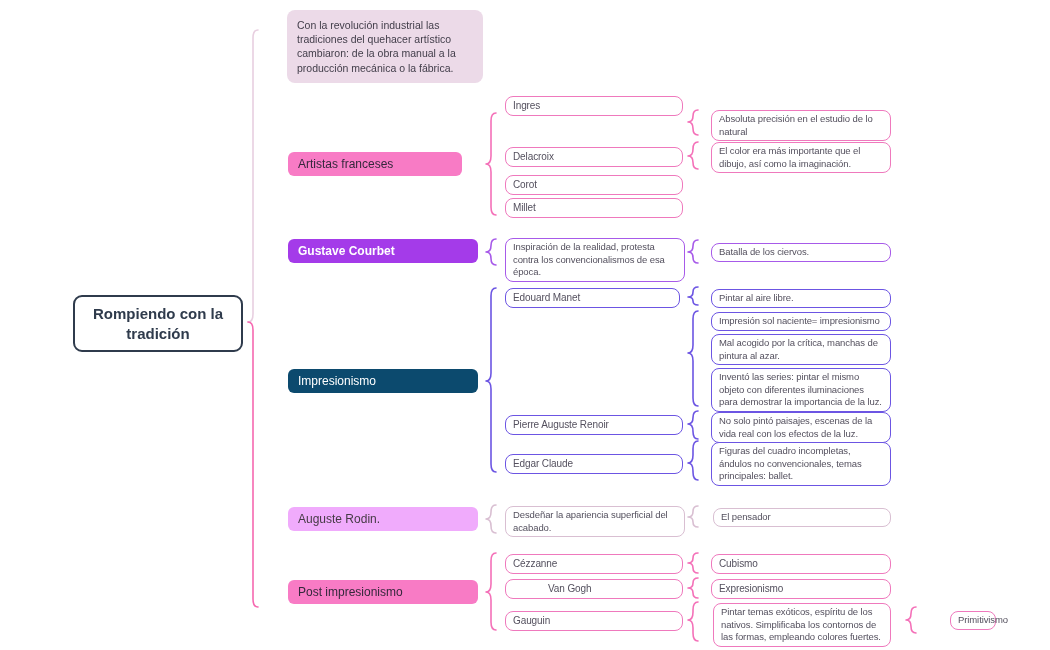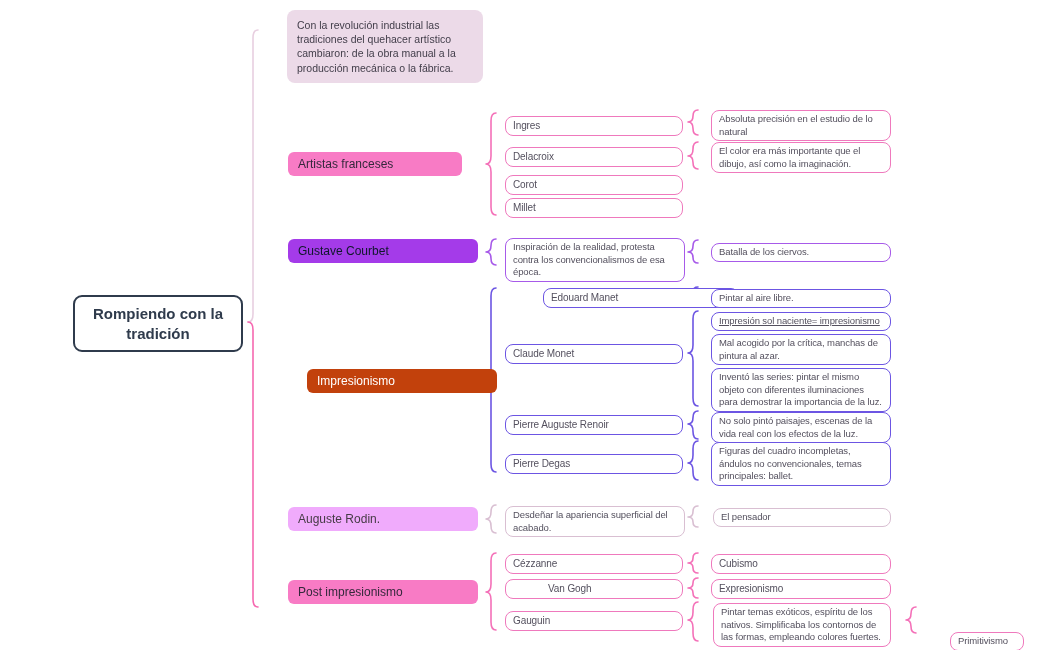--- a/index.html
+++ b/index.html
@@ -4,22 +4,22 @@
 <style>
   html,body{margin:0;padding:0;background:#ffffff;}
   #canvas{position:relative;width:1050px;height:650px;background:#ffffff;overflow:hidden;
           font-family:"Liberation Sans","DejaVu Sans",sans-serif;}
   .n{position:absolute;box-sizing:border-box;}
   .root{background:#fff;border:2px solid #2f3b4c;border-radius:9px;font-size:15px;font-weight:bold;
         color:#2f3b4c;text-align:center;padding:7px 6px;line-height:1.3;}
   .memo{background:#ecdae8;border-radius:8px;font-size:10.5px;color:#413d49;padding:8px 10px;line-height:1.35;}
   .branch{border-radius:6px;font-size:12px;color:#35283c;padding:4px 10px;line-height:16px;}
   .b-pink{background:#f87bc5;}
-  .b-purple{background:#a43be9;color:#0f172a;}
-  .b-indigo{background:#c2410c;color:#ffffff;margin-left:19px;}
+  .b-purple{background:#a43be9;color:#ffffff;font-weight:bold;}
+  .b-indigo{background:#0c4a6e;color:#ffffff;}
   .b-rose{background:#f0abfc;color:#463a45;}
   .leaf{background:#fff;border:1.4px solid #ef79bd;border-radius:8px;font-size:10px;color:#54505e;
         padding:2px 7px;line-height:13.5px;letter-spacing:-0.1px;}
   .leaf.purple{border-color:#a75ae9;}
   .leaf.indigo{border-color:#6c55e3;}
   .leaf.rose{border-color:#d9bfd2;}
   .note-sm{font-size:9.5px;line-height:12.5px;}
   svg.braces{position:absolute;left:0;top:0;width:1050px;height:650px;pointer-events:none;}
 </style>
 </head>
@@ -51,47 +51,46 @@
 
   <div class="n root" style="left:73px;top:295px;width:170px;">Rompiendo con la tradición</div>
   <div class="n memo" style="left:287px;top:10px;width:196px;">Con la revolución industrial las tradiciones del quehacer artístico cambiaron: de la obra manual a la producción mecánica o la fábrica.</div>
 
   <div class="n branch b-pink" style="left:288px;top:152px;width:174px;">Artistas franceses</div>
   <div class="n branch b-purple" style="left:288px;top:239px;width:190px;">Gustave Courbet</div>
   <div class="n branch b-indigo" style="left:288px;top:369px;width:190px;">Impresionismo</div>
   <div class="n branch b-rose" style="left:288px;top:507px;width:190px;">Auguste Rodin.</div>
   <div class="n branch b-pink" style="left:288px;top:580px;width:190px;">Post impresionismo</div>
 
-  <div class="n leaf" style="left:505px;top:116px;width:178px;">Ingres</div>
+  <div class="n leaf" style="left:505px;top:96px;width:178px;">Ingres</div>
   <div class="n leaf" style="left:505px;top:147px;width:178px;">Delacroix</div>
   <div class="n leaf" style="left:505px;top:175px;width:178px;">Corot</div>
   <div class="n leaf" style="left:505px;top:198px;width:178px;">Millet</div>
   <div class="n leaf note-sm" style="left:711px;top:110px;width:180px;">Absoluta precisión en el estudio de lo natural</div>
   <div class="n leaf note-sm" style="left:711px;top:142px;width:180px;">El color era más importante que el dibujo, así como la imaginación.</div>
 
   <div class="n leaf purple note-sm" style="left:505px;top:238px;width:180px;">Inspiración de la realidad, protesta contra los convencionalismos de esa época.</div>
   <div class="n leaf purple note-sm" style="left:711px;top:243px;width:180px;">Batalla de los ciervos.</div>
 
-  <div class="n leaf indigo" style="left:505px;top:288px;width:196px;margin-left:38px;">Edouard Manet</div>
-  <div class="n leaf indigo" style="left:505px;top:344px;width:178px;">Claude Monet</div>
+  <div class="n leaf indigo" style="left:505px;top:288px;width:175px;">Edouard Manet</div>
   <div class="n leaf indigo" style="left:505px;top:415px;width:178px;">Pierre Auguste Renoir</div>
-  <div class="n leaf indigo" style="left:505px;top:454px;width:178px;">Pierre Degas</div>
+  <div class="n leaf indigo" style="left:505px;top:454px;width:178px;">Edgar Claude</div>
 
   <div class="n leaf indigo note-sm" style="left:711px;top:289px;width:180px;">Pintar al aire libre.</div>
-  <div class="n leaf indigo note-sm" style="left:711px;top:312px;width:180px;text-decoration:underline;">Impresión sol naciente= impresionismo</div>
+  <div class="n leaf indigo note-sm" style="left:711px;top:312px;width:180px;">Impresión sol naciente= impresionismo</div>
   <div class="n leaf indigo note-sm" style="left:711px;top:334px;width:180px;">Mal acogido por la crítica, manchas de pintura al azar.</div>
   <div class="n leaf indigo note-sm" style="left:711px;top:368px;width:180px;">Inventó las series: pintar el mismo objeto con diferentes iluminaciones para demostrar la importancia de la luz.</div>
   <div class="n leaf indigo note-sm" style="left:711px;top:412px;width:180px;">No solo pintó paisajes, escenas de la vida real con los efectos de la luz.</div>
   <div class="n leaf indigo note-sm" style="left:711px;top:442px;width:180px;">Figuras del cuadro incompletas, ándulos no convencionales, temas principales: ballet.</div>
 
   <div class="n leaf rose note-sm" style="left:505px;top:506px;width:180px;">Desdeñar la apariencia superficial del acabado.</div>
   <div class="n leaf rose note-sm" style="left:713px;top:508px;width:178px;">El pensador</div>
 
   <div class="n leaf" style="left:505px;top:554px;width:178px;">Cézzanne</div>
   <div class="n leaf" style="left:505px;top:579px;width:178px;padding-left:42px;">Van Gogh</div>
   <div class="n leaf" style="left:505px;top:611px;width:178px;">Gauguin</div>
 
   <div class="n leaf" style="left:711px;top:554px;width:180px;">Cubismo</div>
   <div class="n leaf" style="left:711px;top:579px;width:180px;">Expresionismo</div>
   <div class="n leaf note-sm" style="left:713px;top:603px;width:178px;">Pintar temas exóticos, espíritu de los nativos. Simplificaba los contornos de las formas, empleando colores fuertes.</div>
-  <div class="n leaf note-sm" style="left:950px;top:632px;width:74px;">Primitivismo</div>
+  <div class="n leaf note-sm" style="left:950px;top:611px;width:46px;">Primitivismo</div>
 
 </div>
 
 </body></html>

